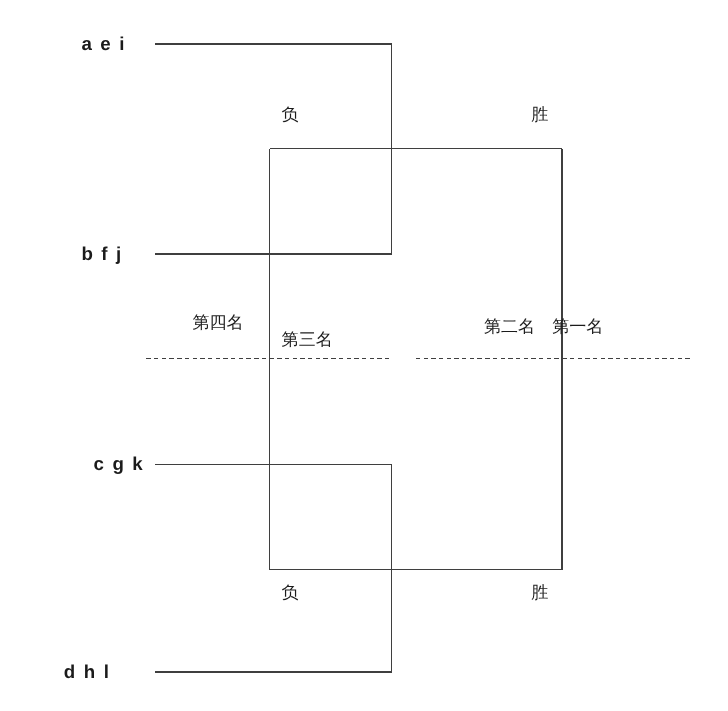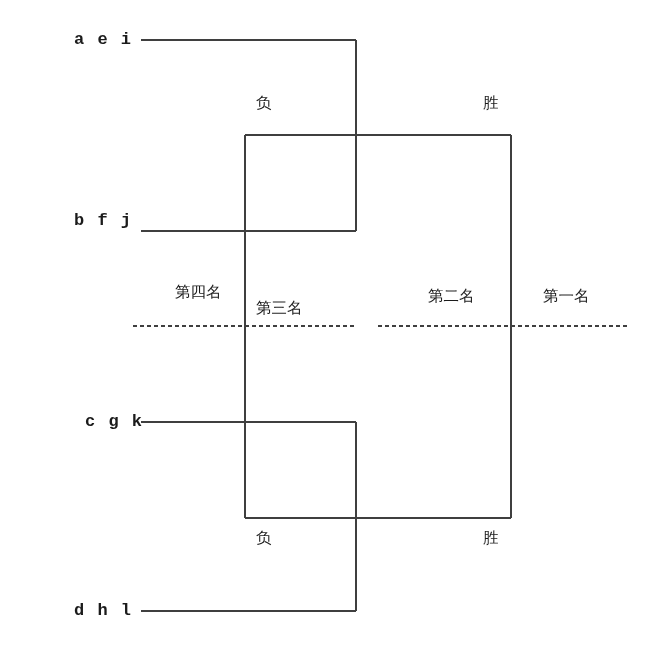--- a/index.html
+++ b/index.html
@@ -5,21 +5,21 @@
   html, body {
     margin: 0;
     padding: 0;
     background: #ffffff;
   }
   .canvas {
     position: relative;
     width: 662px;
     height: 646px;
     background: #ffffff;
-    font-family: Liberation Mono, monospace;
+    font-family: Liberation Sans, sans-serif;
     overflow: hidden;
   }
   .canvas svg {
     position: absolute;
     left: 0;
     top: 0;
   }
   .label {
     position: absolute;
     color: #1b1b1b;
@@ -58,28 +58,28 @@
       <line x1="141" y1="611" x2="356" y2="611"></line>
 
       <line x1="245" y1="518" x2="511" y2="518"></line>
 
       <line x1="133" y1="326" x2="357" y2="326" stroke-dasharray="4 3"></line>
       <line x1="378" y1="326" x2="628" y2="326" stroke-dasharray="4 3"></line>
     </g>
   </svg>
 
   <div class="label team" style="left:74px;  top:31px;">a e i</div>
-  <div class="label team" style="left:74px;  top:212px;">b f j</div>
+  <div class="label team" style="left:74px;  top:222px;">b f j</div>
   <div class="label team" style="left:85px;  top:413px;">c g k</div>
-  <div class="label team" style="left:74px;  top:602px;">d h l</div>
+  <div class="label team" style="left:58px;  top:602px;">d h l</div>
 
   <div class="label cn" style="left:256px; top:97px;">负</div>
   <div class="label cn" style="left:483px; top:97px;">胜</div>
 
   <div class="label cn" style="left:175px; top:286px;">第四名</div>
   <div class="label cn" style="left:256px; top:302px;">第三名</div>
-  <div class="label cn" style="left:428px; top:290px;">第二名</div>
-  <div class="label cn" style="left:543px; top:290px;">第一名</div>
+  <div class="label cn" style="left:440px; top:290px;">第二名</div>
+  <div class="label cn" style="left:502px; top:290px;">第一名</div>
 
   <div class="label cn" style="left:256px; top:532px;">负</div>
   <div class="label cn" style="left:483px; top:532px;">胜</div>
 
 </div>
 
 </body></html>

